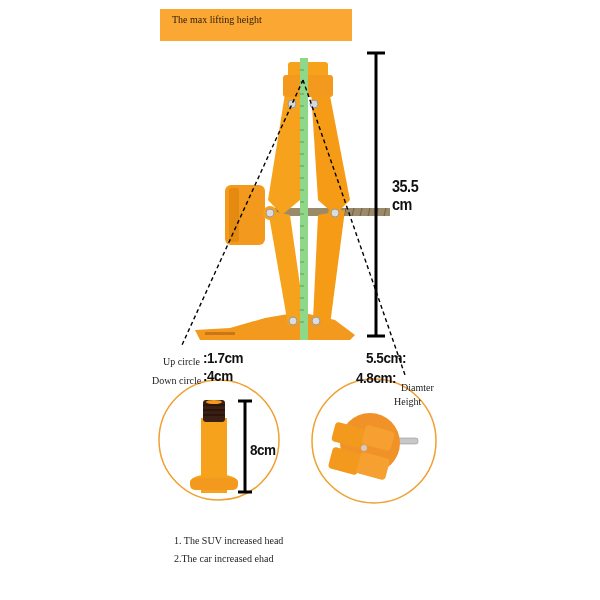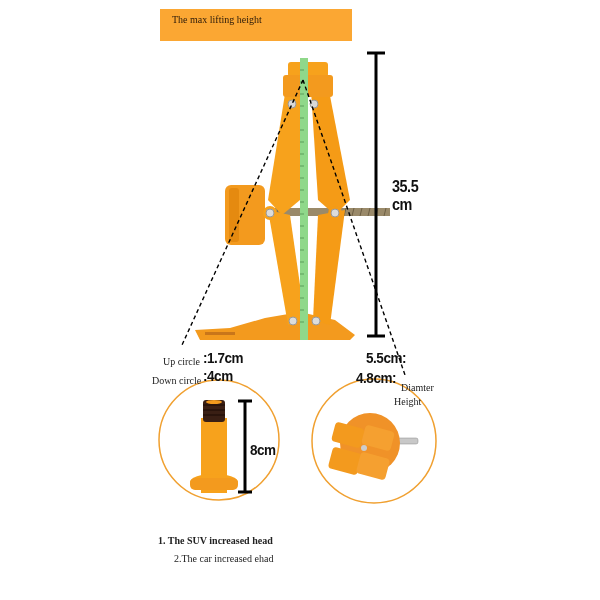--- a/index.html
+++ b/index.html
@@ -132,14 +132,14 @@
 <div class="abs small-label" style="left:152px;top:375px;">Down circle</div>
 <div class="abs big-label" style="left:203px;top:367px;font-size:15px;">:4cm</div>
 
 <div class="abs big-label" style="left:366px;top:349px;font-size:15px;">5.5cm:</div>
 <div class="abs small-label" style="left:394px;top:355px;margin-top:41px;">Height</div>
 <div class="abs big-label" style="left:356px;top:369px;font-size:15px;">4.8cm:</div>
 <div class="abs small-label" style="left:401px;top:382px;">Diamter</div>
 
 <div class="abs big-label" style="left:250px;top:441px;font-size:15px;">8cm</div>
 
-<div class="abs note" style="left:158px;top:535px;font-weight:bold;">1. The SUV increased head</div>
+<div class="abs note" style="left:174px;top:535px;">1. The SUV increased head</div>
 <div class="abs note" style="left:174px;top:553px;">2.The car increased ehad</div>
 
 </body></html>

